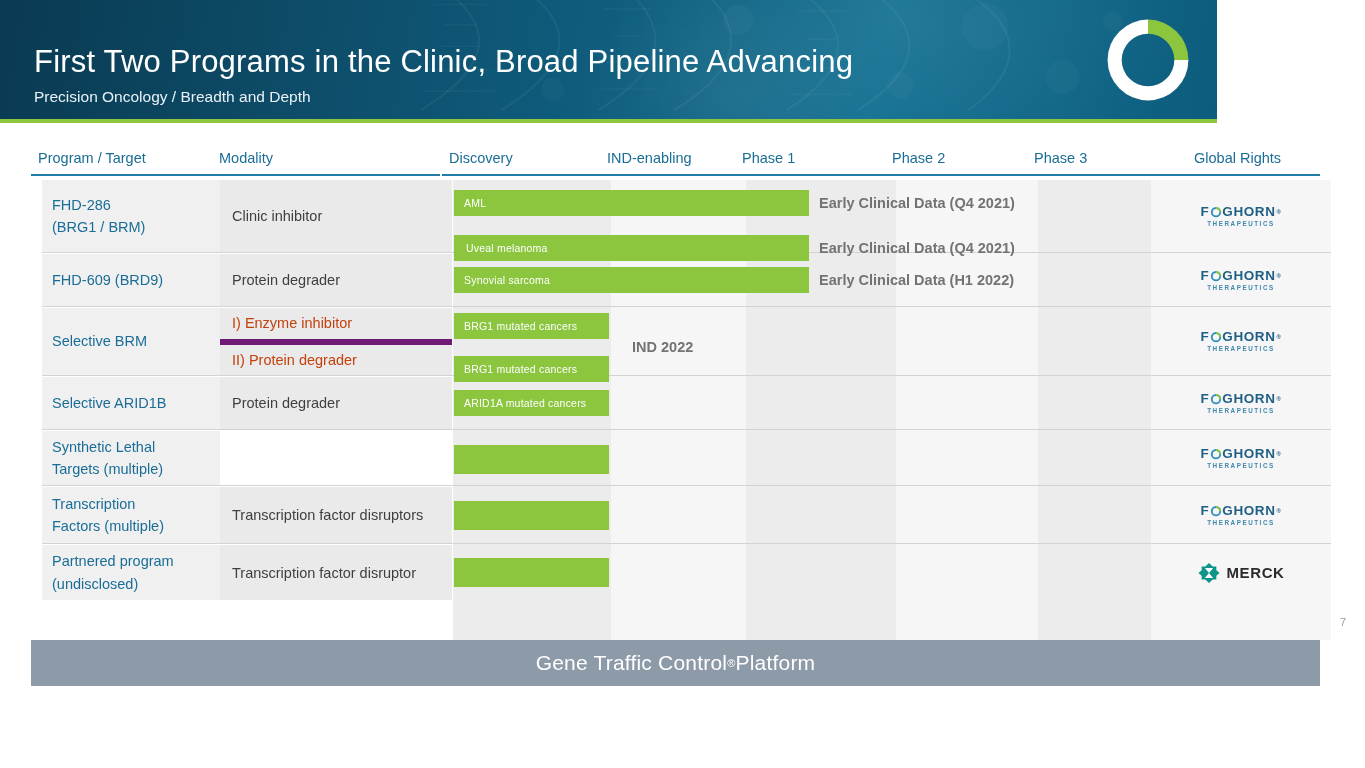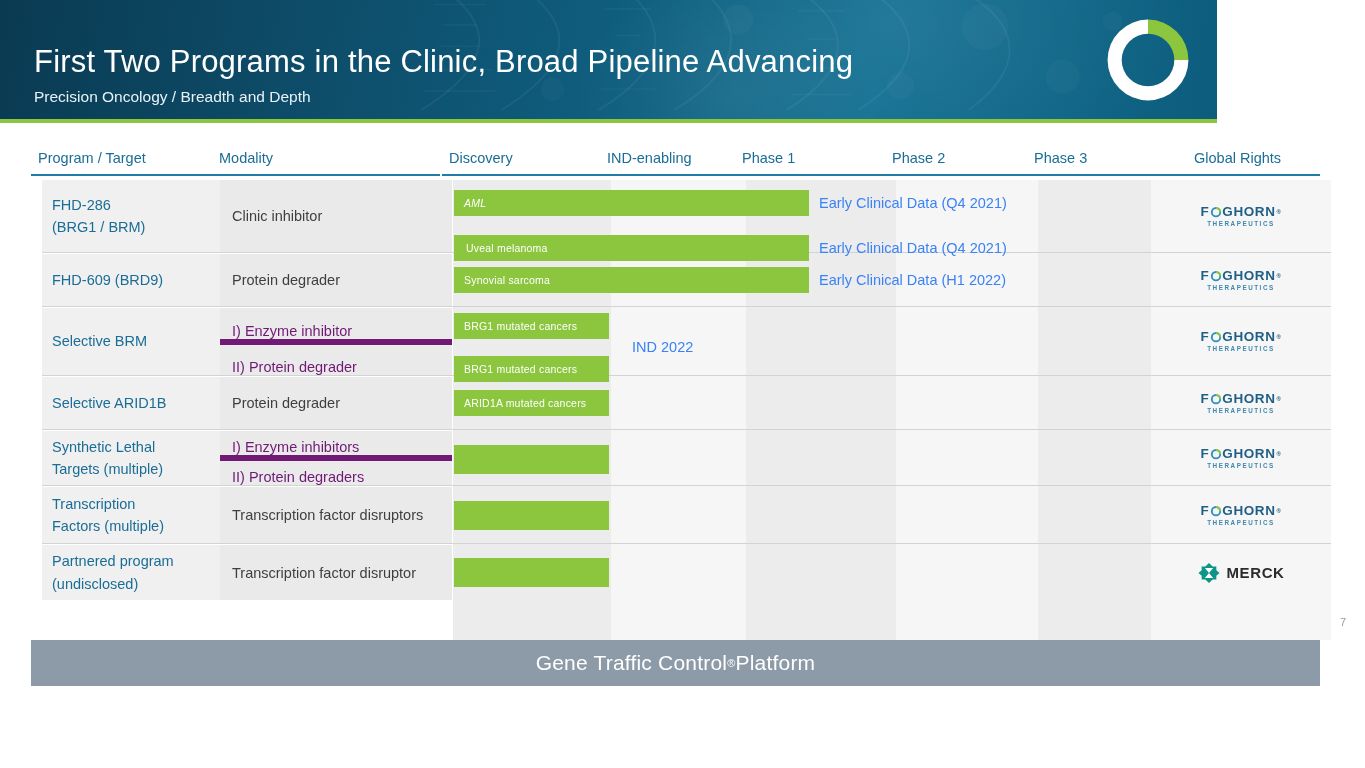--- a/index.html
+++ b/index.html
@@ -71,38 +71,38 @@
     font-size: 14.5px; color: #1a6d96; line-height: 1.55;
   }
   .cell-mod {
     position: absolute; left: 178px; top: 0; bottom: 0; width: 232px;
     background: #eaeaea;
     display: flex; align-items: center; padding-left: 12px;
     font-size: 14.5px; color: #3f3f3f;
   }
   .cell-mod.split { flex-direction: column; align-items: stretch; padding-left: 0; }
   .mod-half {
-    flex: 1 1 0; display: flex; align-items: flex-end; padding-left: 12px;
-    font-size: 14.5px; color: #701a75;
+    flex: 1 1 0; display: flex; align-items: center; padding-left: 12px;
+    font-size: 14.5px; color: #c2410c;
   }
   .mod-half + .mod-half { border-top: 6px solid #701a75; }
 
   .track { position: absolute; left: 410px; right: 0; top: 0; bottom: 0; }
 
   .bar {
     position: absolute; height: 26px;
     background: #8cc63f;
     display: flex; align-items: center; padding-left: 10px;
     font-size: 10.5px; color: #ffffff; white-space: nowrap;
     letter-spacing: 0.2px;
   }
   .milestone {
     position: absolute; height: 26px;
     display: flex; align-items: center;
-    font-size: 14.5px; color: #3b82f6; white-space: nowrap;
+    font-size: 14.5px; color: #737373; white-space: nowrap; font-weight: bold;
   }
   .rights {
     position: absolute; right: 0; top: 0; bottom: 0; width: 180px;
     display: flex; align-items: center; justify-content: center;
   }
 
   
   .fh-logo { display: flex; flex-direction: column; align-items: center; line-height: 1; }
   .fh-word { display: flex; align-items: center; font-size: 13.5px; font-weight: 700;
              color: #1f5f86; letter-spacing: 0.6px; }
@@ -201,21 +201,21 @@
     <div class="band light" style="left:1109px; width:180px;"></div>
 
     <div class="row" style="top:0px; height:73px;">
       <div class="cell-prog">
           <span>FHD-286<br>(BRG1 / BRM)</span>
         </div>
       <div class="cell-mod">
           <span>Clinic inhibitor</span>
         </div>
       <div class="track">
-        <div class="bar" style="left:2px; width:355px; top:10px;font-style:italic;">
+        <div class="bar" style="left:2px; width:355px; top:10px;">
             <span>AML</span>
           </div>
         <div class="milestone" style="left:367px; top:10px;">Early Clinical Data (Q4 2021)</div>
         <div class="bar" style="left:2px; width:355px; top:55px;padding-left:12px;">
             <span>Uveal melanoma</span>
           </div>
         <div class="milestone" style="left:367px; top:55px;">Early Clinical Data (Q4 2021)</div>
       </div>
       <div class="rights">
         <div class="fh-logo">
@@ -324,28 +324,20 @@
           </div>
           <div class="fh-sub">THERAPEUTICS</div>
         </div>
       </div>
     </div>
 
     <div class="row" style="top:251px; height:55px;">
       <div class="cell-prog">
           <span>Synthetic Lethal<br>Targets (multiple)</span>
         </div>
-      <div class="cell-mod split">
-        <div class="mod-half">
-            <span>I) Enzyme inhibitors</span>
-          </div>
-        <div class="mod-half">
-            <span>II)  Protein degraders</span>
-          </div>
-      </div>
       <div class="track">
         <div class="bar" style="left:2px; width:155px; top:14px; height:29px;">
             <span></span>
           </div>
       </div>
       <div class="rights">
         <div class="fh-logo">
           <div class="fh-word">
             <span>F</span>
             <svg width="12" height="12" viewBox="0 0 12 12" style="margin:0 0.5px;">

